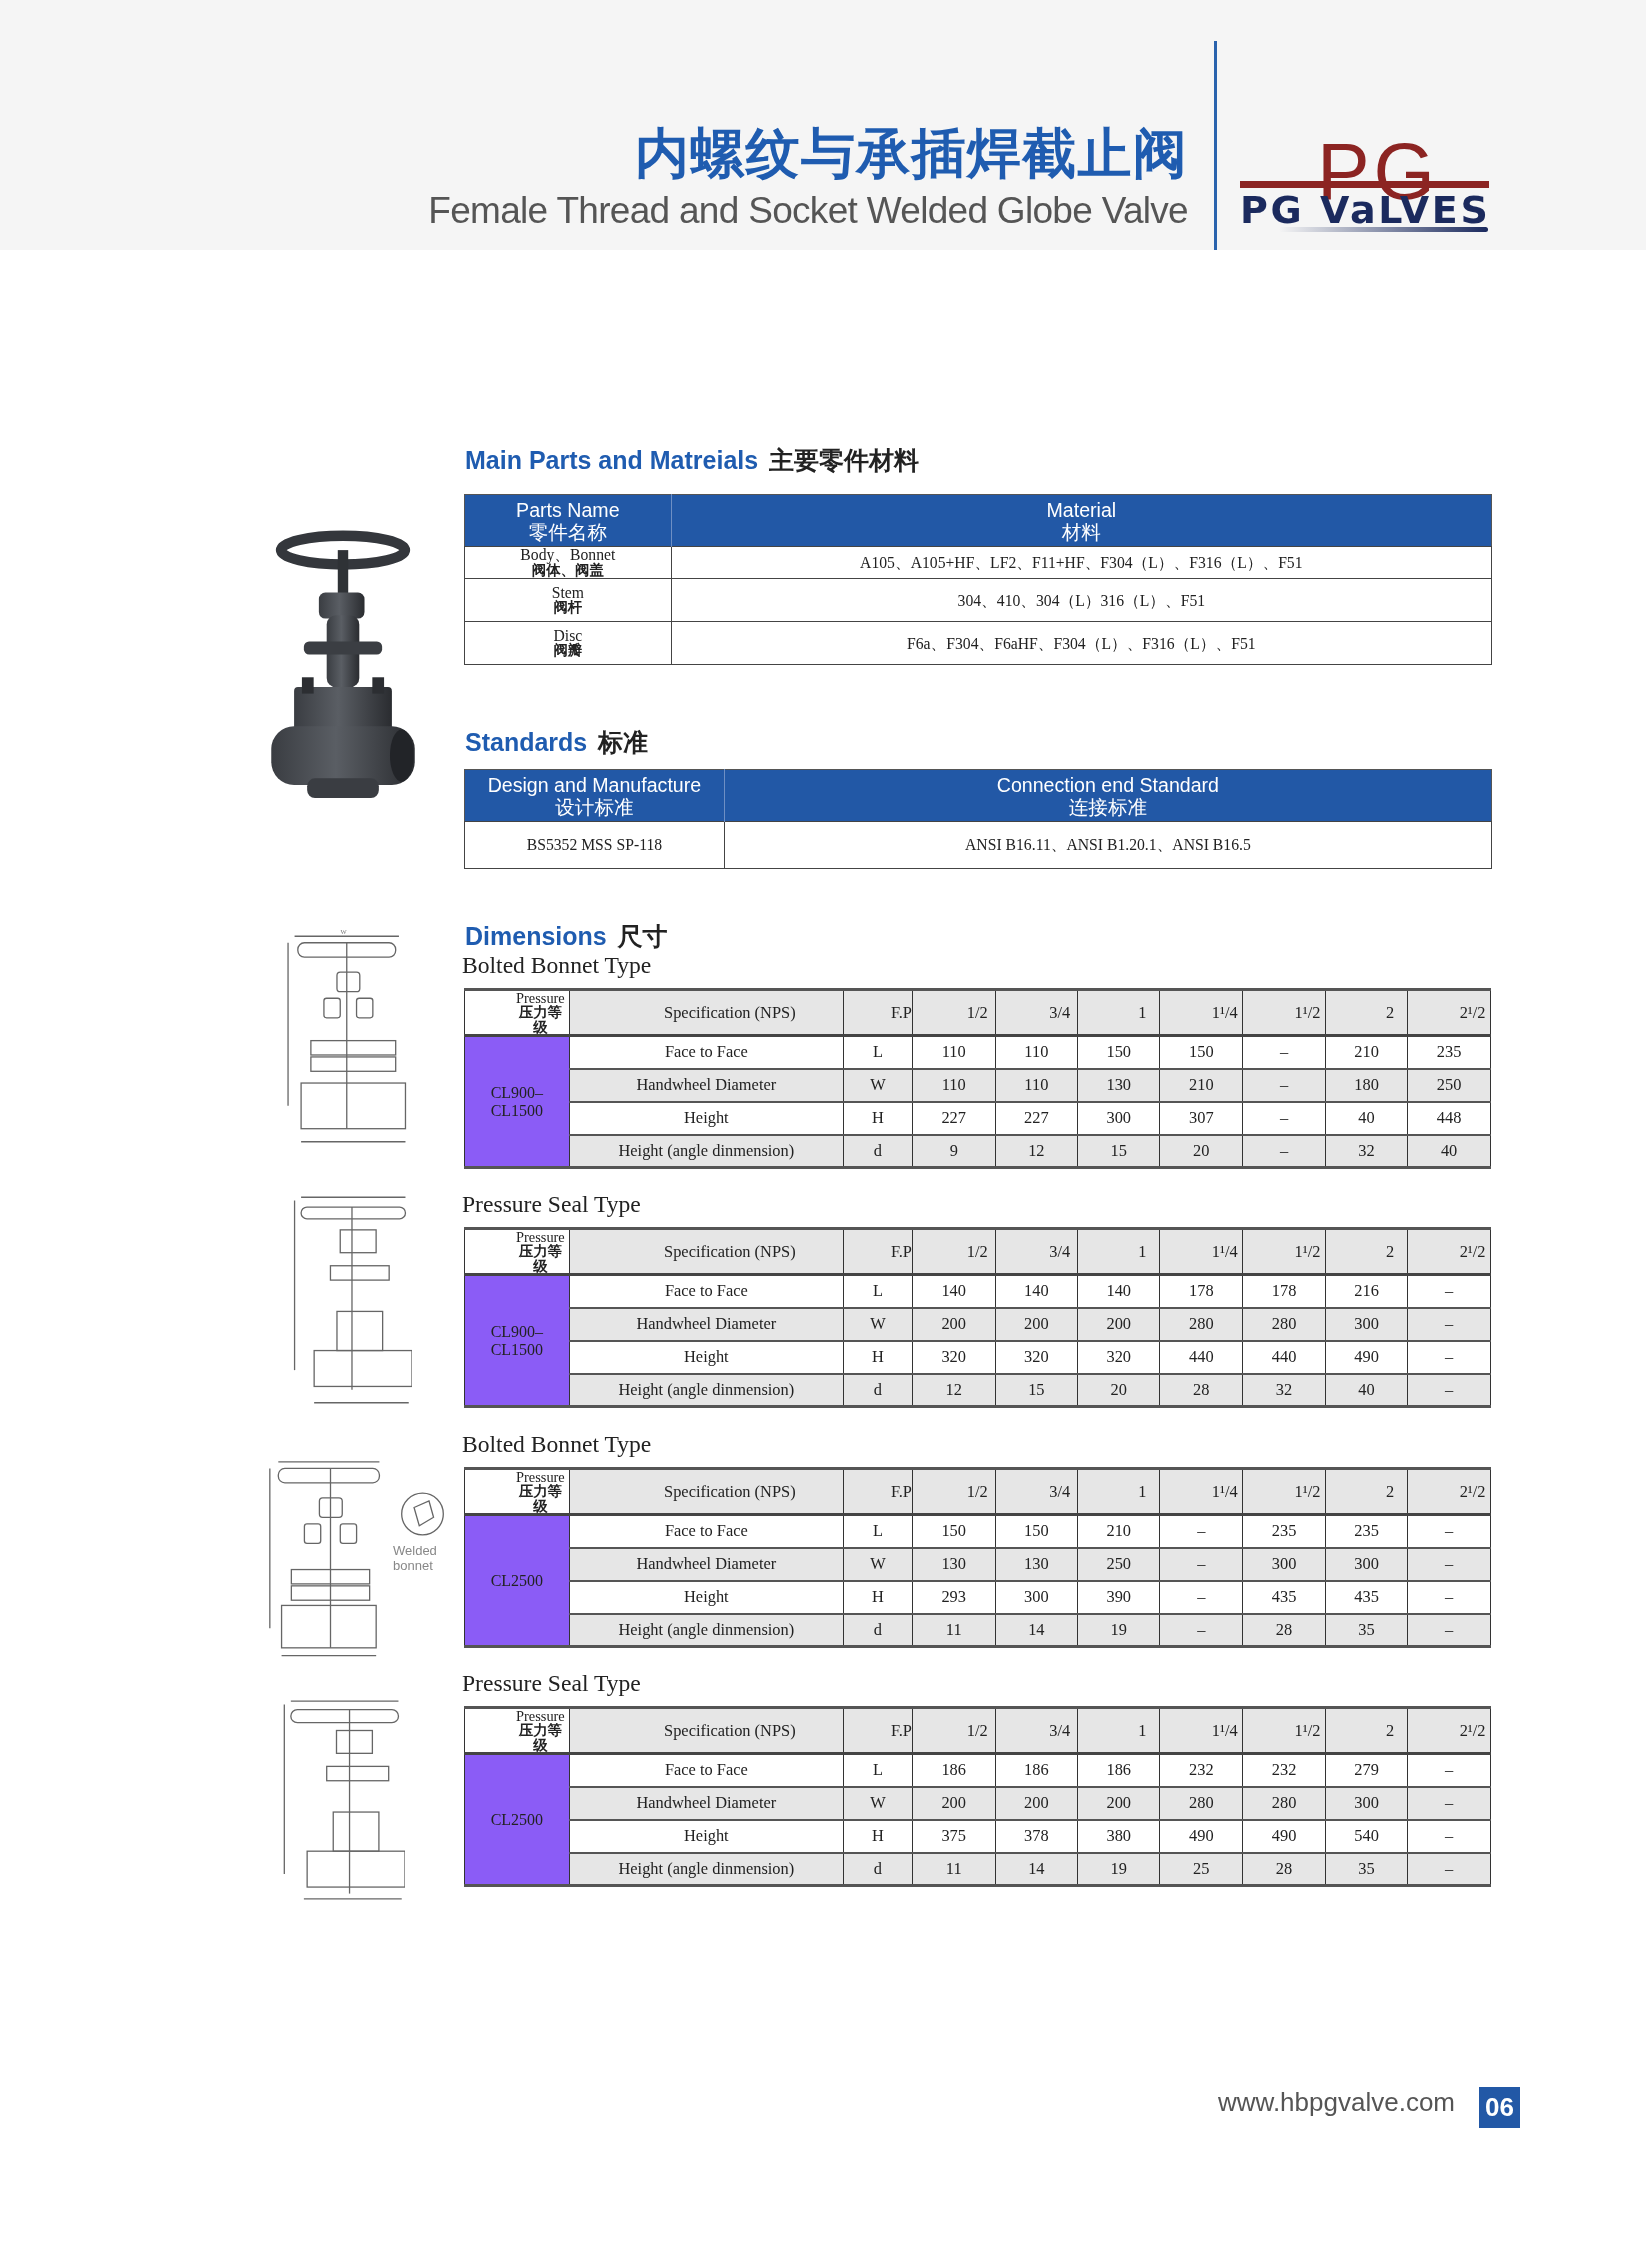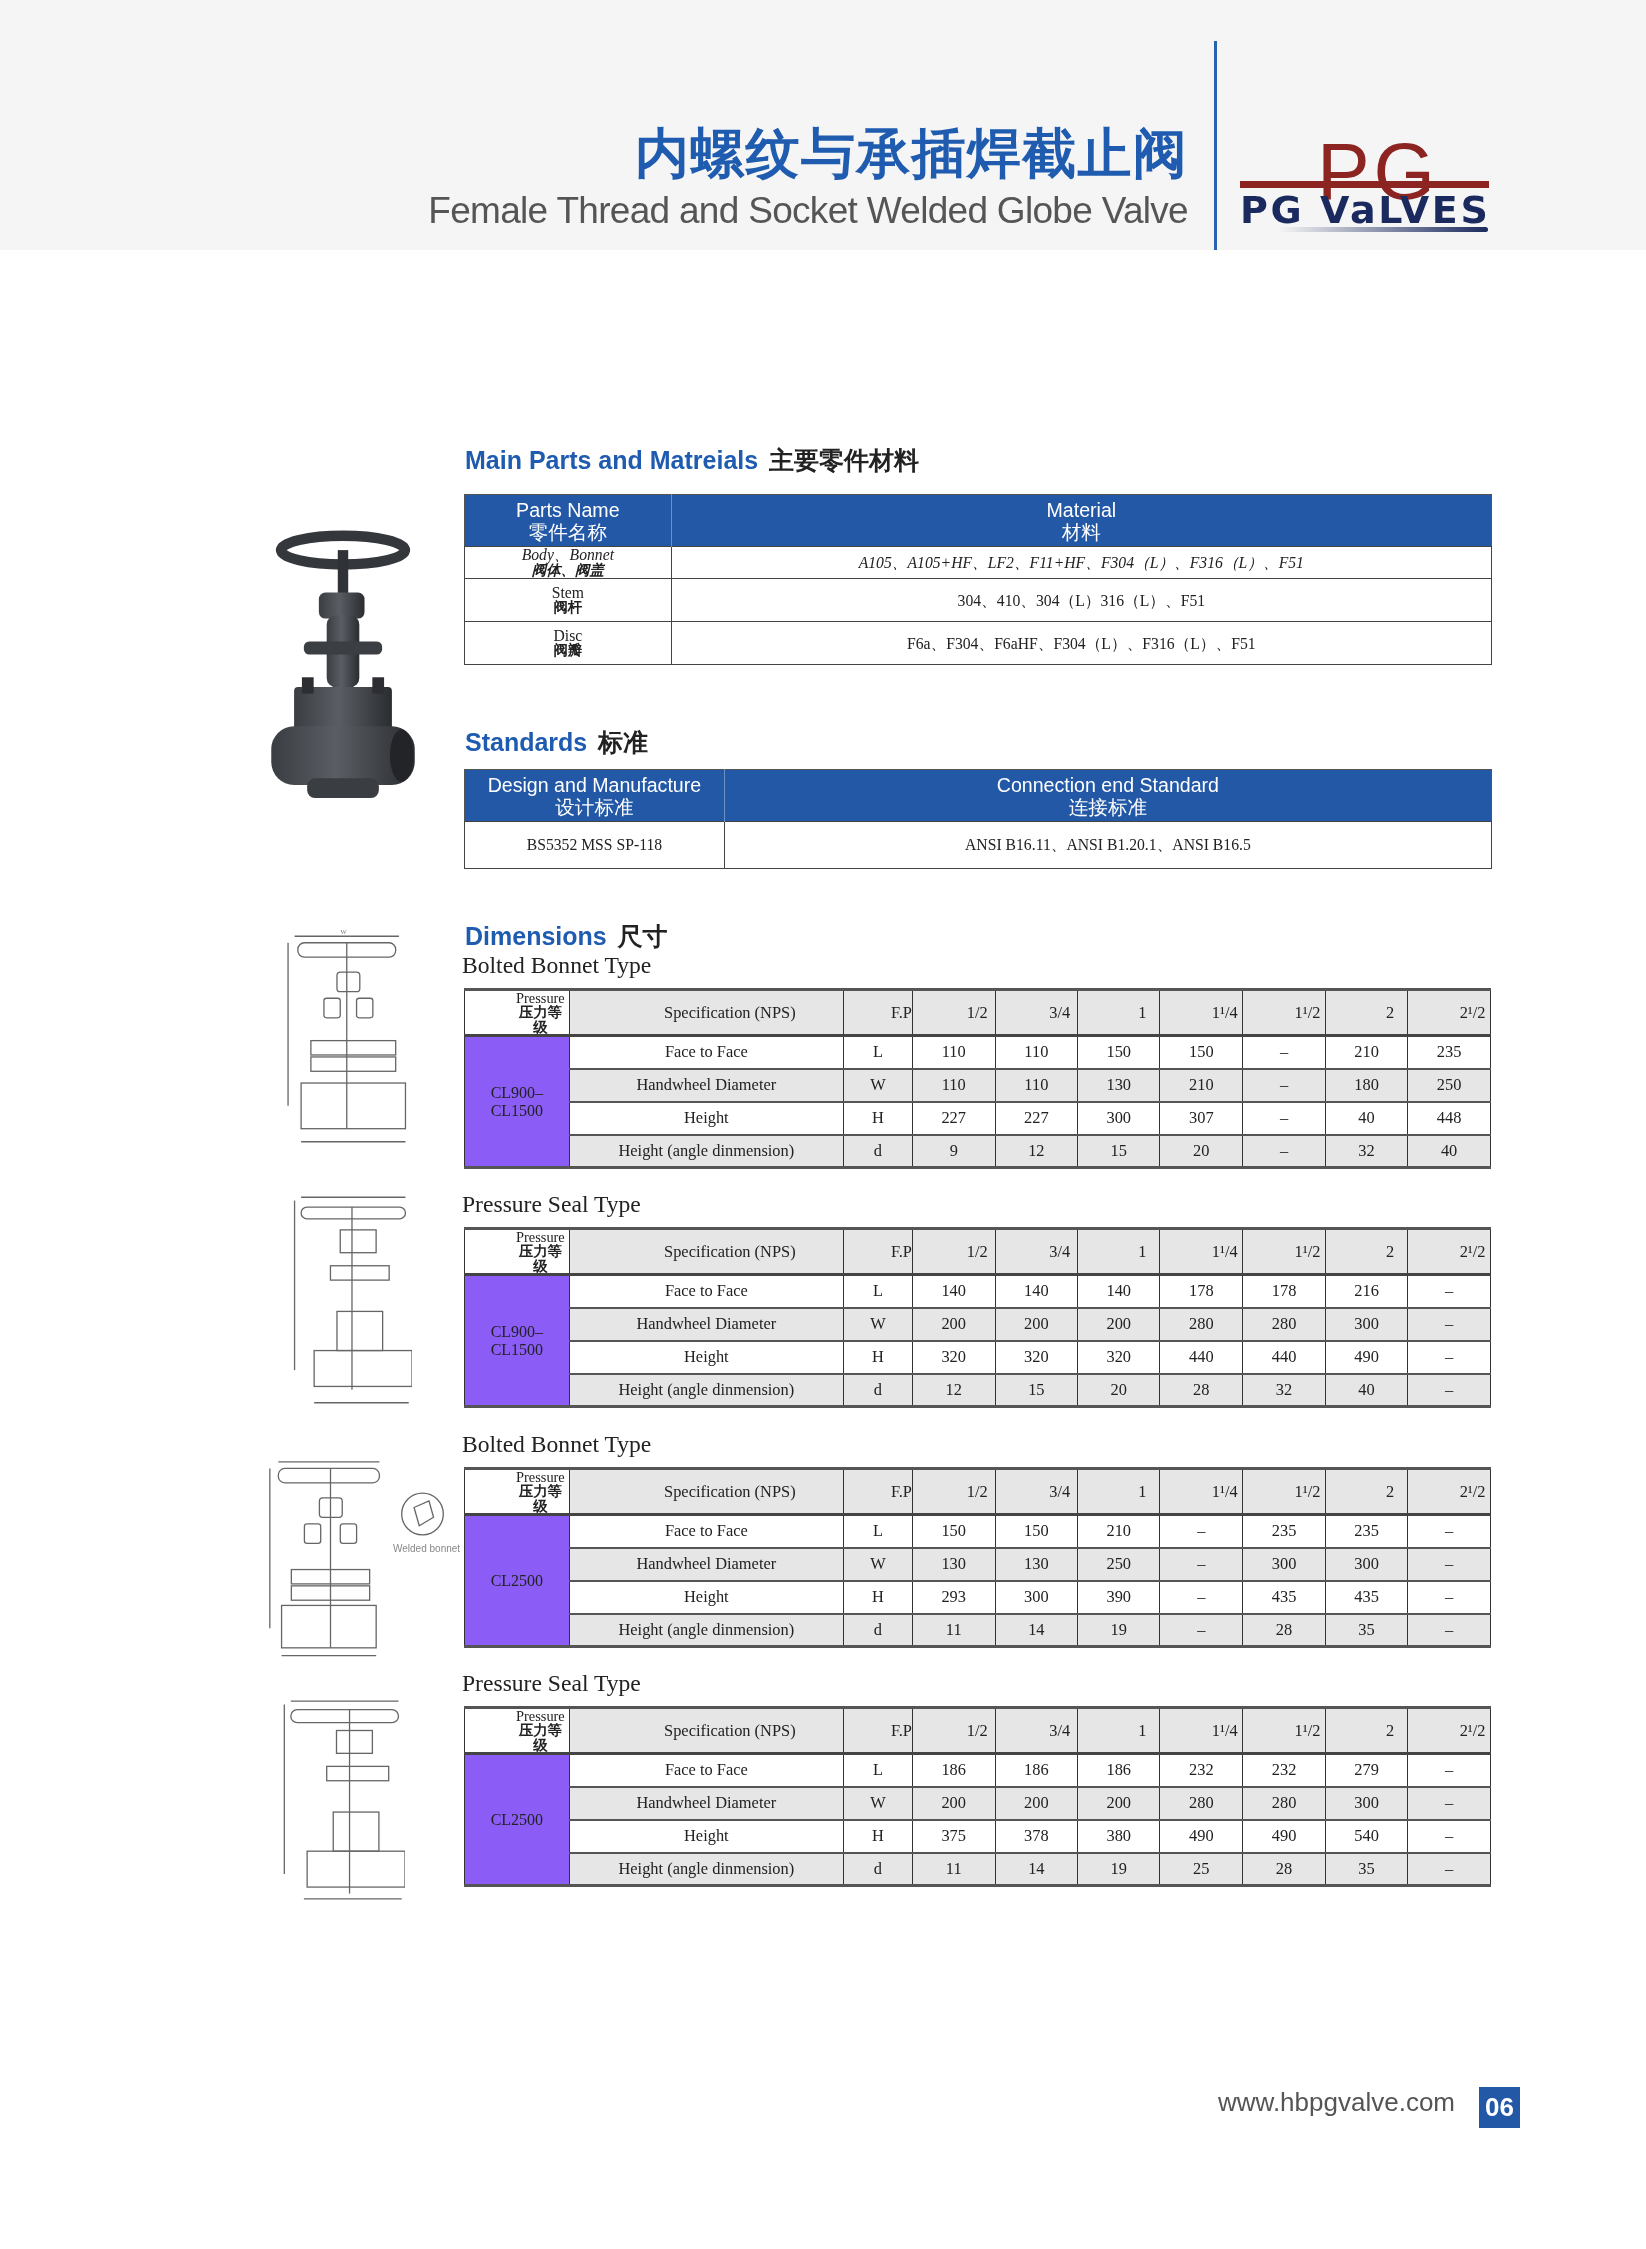--- a/index.html
+++ b/index.html
@@ -96,21 +96,21 @@
 <table class="bt" style="left:464px; top:494px; width:1028px;">
   <colgroup>
       <col style="width:207px">
       <col style="width:822px">
     </colgroup>
   <tbody>
       <tr style="height:52px;border-radius:8px;">
     <th><span>Parts Name</span><br><span>零件名称</span></th>
     <th><span>Material</span><br><span>材料</span></th>
   </tr>
-  <tr style="height:27px;font-style:italic;">
+  <tr style="height:27px;">
     <td><span>Body、Bonnet</span><span class="cn">阀体、阀盖</span></td>
     <td>A105、A105+HF、LF2、F11+HF、F304（L）、F316（L）、F51</td>
   </tr>
   <tr style="height:43px;">
     <td><span>Stem</span><span class="cn">阀杆</span></td>
     <td>304、410、304（L）316（L）、F51</td>
   </tr>
   <tr style="height:43px;border-radius:10px;">
     <td><span>Disc</span><span class="cn">阀瓣</span></td>
     <td>F6a、F304、F6aHF、F304（L）、F316（L）、F51</td>
@@ -487,21 +487,21 @@
     <rect x="30" y="235" width="145" height="65"></rect>
     <line x1="12" y1="25" x2="12" y2="270"></line>
     <line x1="30" y1="312" x2="175" y2="312"></line>
   </svg>
 </div>
 <div class="illus" style="left:393px; top:1488px; width:72px; height:69px;">
   <svg width="72" height="52" viewBox="0 0 110 80" fill="none" stroke="#666" stroke-width="2">
     <circle cx="45" cy="40" r="32"></circle>
     <path d="M32 30 L55 20 L62 45 L40 58 Z"></path>
   </svg>
-  <div style="font-family:'Liberation Sans',sans-serif; font-size:10px; color:#888; margin-top:1.3px;">Welded bonnet</div>
+  <div style="font-family:'Liberation Sans',sans-serif; font-size:13px; color:#888; margin-top:1.3px;">Welded bonnet</div>
 </div>
 
 <div class="illus" style="left:268px; top:1691px; width:137px; height:216px;">
   <svg width="137" height="216" viewBox="0 0 210 330" fill="none" stroke="#666" stroke-width="2">
     <line x1="35" y1="15" x2="200" y2="15"></line>
     <rect x="35" y="28" width="165" height="20" rx="10"></rect>
     <line x1="125" y1="28" x2="125" y2="310"></line>
     <rect x="105" y="60" width="55" height="35"></rect>
     <rect x="90" y="115" width="95" height="22"></rect>
     <rect x="100" y="185" width="70" height="60"></rect>

